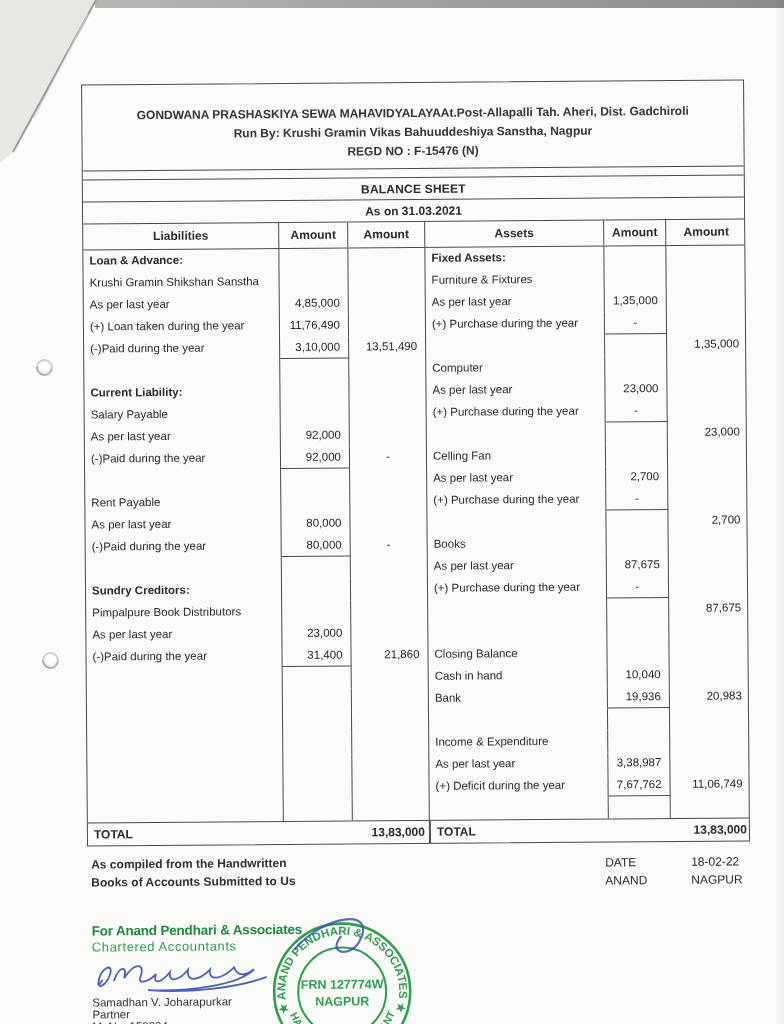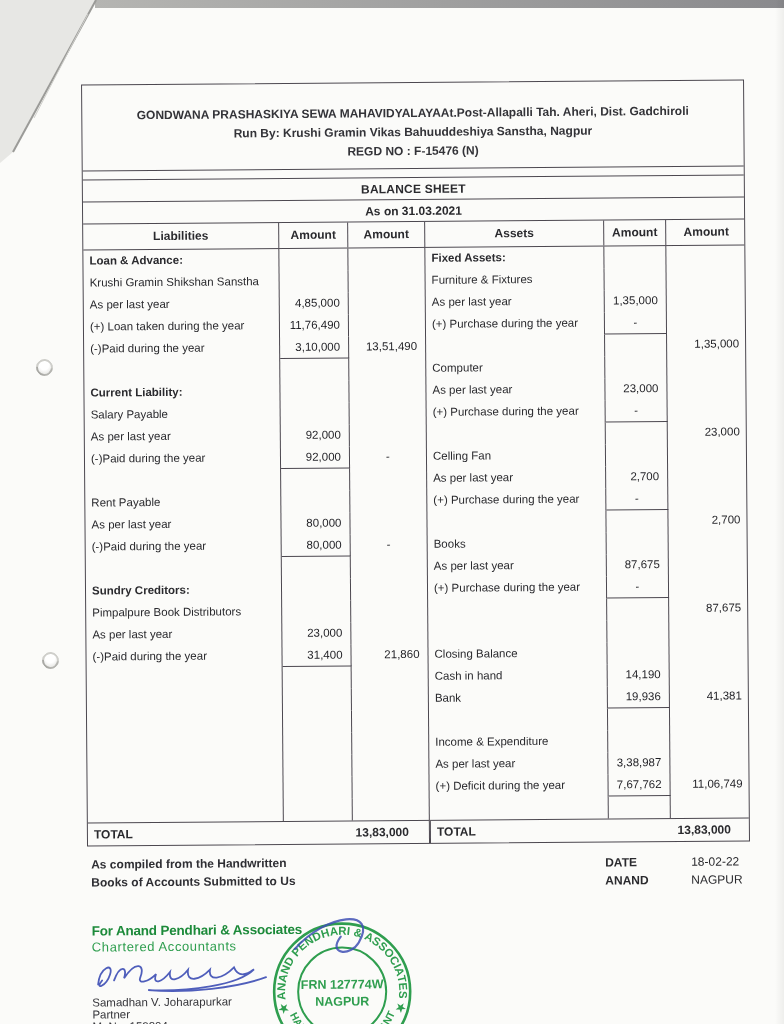--- a/index.html
+++ b/index.html
@@ -48,29 +48,29 @@
   .cell.c5{border-right:none;}
   .cell.lbl{padding-left:6px;text-align:left;}
   .cell.amt{padding-right:8px;text-align:right;color:#1f1f24;}
   .cell.dash{text-align:center;padding-right:0;}
   .cell.bold{font-weight:700;}
   .cell.uline{border-bottom:1px solid var(--bd);}
 
   .total-row{display:grid;grid-template-columns:265px 77px 241px 80px;height:23px;border-top:1px solid var(--bd);}
   .total-row > div{font-size:12px;font-weight:700;line-height:22px;}
   .t-lbl{padding-left:6px;text-align:left;}
-  .t-amt{padding-right:20px;text-align:right;border-right:1px solid var(--bd);}
+  .t-amt{padding-right:4px;text-align:right;border-right:1px solid var(--bd);}
   .t-lbl.mid{border-left:1px solid var(--bd);}
   .t-amt.last{border-right:none;}
 
   
   .compiled-note{position:absolute;left:88px;top:853px;font-size:12px;font-weight:600;line-height:18px;color:#2e2e33;}
   .date-place{position:absolute;left:602px;top:855px;font-size:12px;line-height:18px;}
   .date-place .row{display:grid;grid-template-columns:86px auto;}
-  .date-place .lab{font-weight:700;}
+  .date-place .lab{font-weight:400;}
   .date-place .val{font-weight:400;}
 
   .sig-block{position:absolute;left:88px;top:921px;}
   .firm-name{color:var(--green);font-weight:700;font-size:13.5px;letter-spacing:-0.2px;}
   .firm-type{color:var(--green2);font-size:13px;letter-spacing:.6px;margin-top:1px;}
   .sig-svg{margin:2px 0 0 -4px;display:block;}
   .partner-name{font-size:11.5px;color:#35353a;margin-top:-4px;}
   .partner-role{font-size:11.5px;color:#35353a;}
   .m-no{font-size:11.5px;color:#35353a;}
 
@@ -261,30 +261,30 @@
           <div class="cell amt c2">21,860</div>
           <div class="cell lbl c3">Closing Balance</div>
           <div class="cell amt c4"></div>
           <div class="cell amt c5"></div>
         </div>
         <div class="trow">
           <div class="cell lbl c0"></div>
           <div class="cell amt c1"></div>
           <div class="cell amt c2"></div>
           <div class="cell lbl c3">Cash in hand</div>
-          <div class="cell amt c4">14,190</div>
+          <div class="cell amt c4">10,040</div>
           <div class="cell amt c5"></div>
         </div>
         <div class="trow">
           <div class="cell lbl c0"></div>
           <div class="cell amt c1"></div>
           <div class="cell amt c2"></div>
           <div class="cell lbl c3">Bank</div>
           <div class="cell amt c4 uline">19,936</div>
-          <div class="cell amt c5">41,381</div>
+          <div class="cell amt c5">20,983</div>
         </div>
         <div class="trow">
           <div class="cell lbl c0"></div>
           <div class="cell amt c1"></div>
           <div class="cell amt c2"></div>
           <div class="cell lbl c3"></div>
           <div class="cell amt c4"></div>
           <div class="cell amt c5"></div>
         </div>
         <div class="trow">

